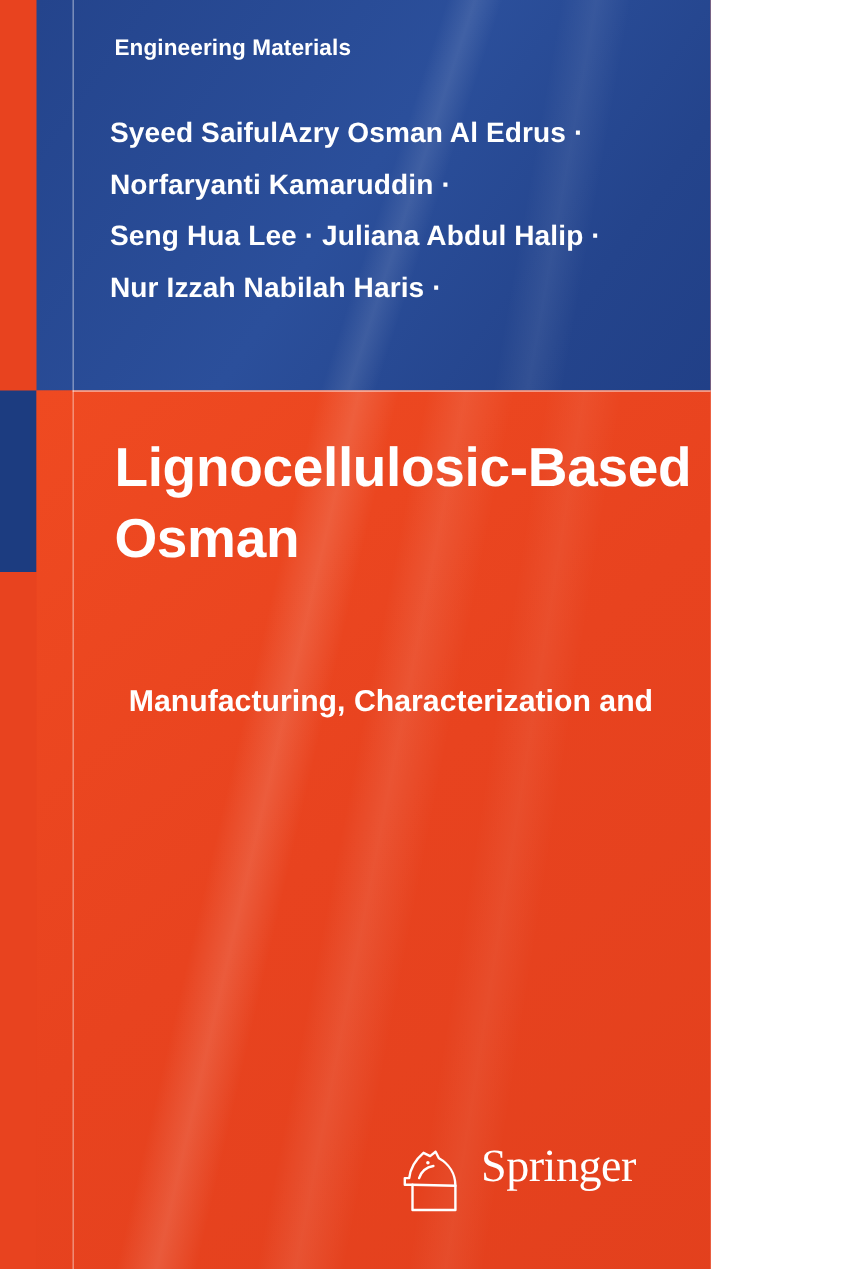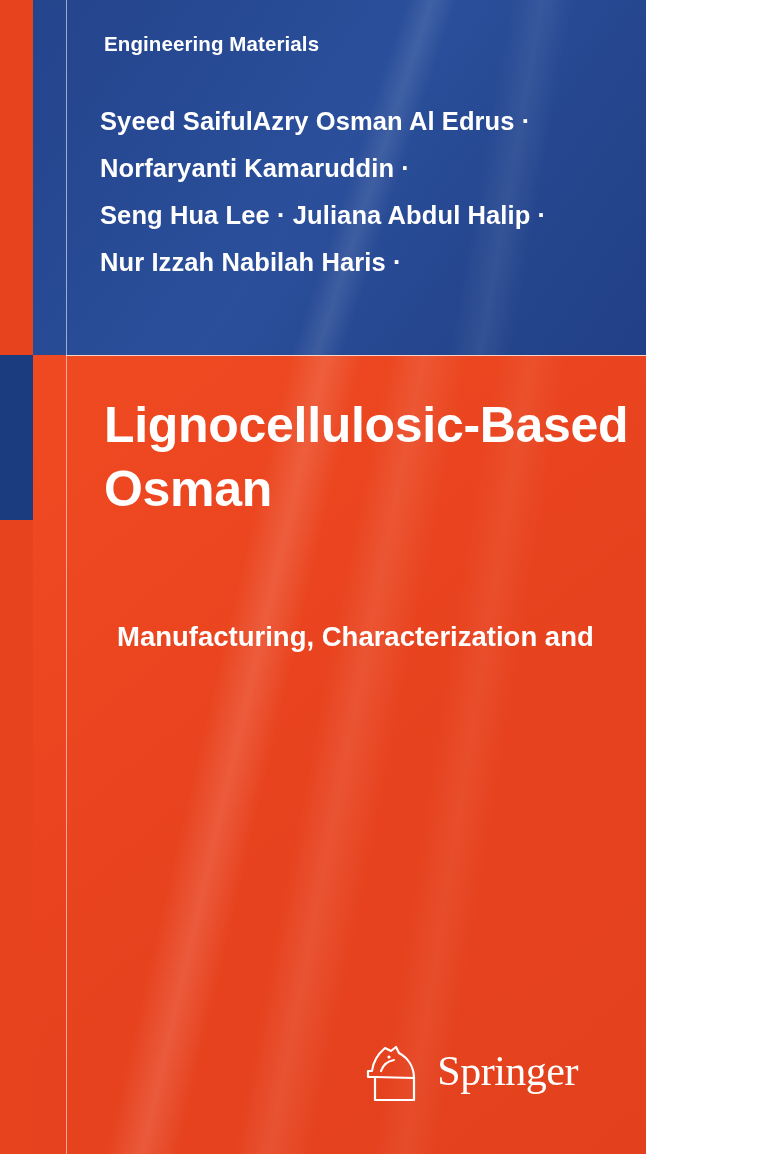--- a/index.html
+++ b/index.html
@@ -123,21 +123,21 @@
     font-weight: bold;
     line-height: 41px;
     letter-spacing: 0px;
     margin-left: 13px;
   }
   .logo {
     position: absolute;
     right: 68px; bottom: 50px;
     z-index: 9;
     display: flex;
-    align-items: center;
+    align-items: flex-start;
     gap: 14px;
   }
   .logo-mark { width: 58px; height: 66px; }
   .logo-text {
     color: #ffffff;
     font-size: 42px;
     font-weight: normal;
     letter-spacing: -0.5px;
     line-height: 46px;
     font-family: "Liberation Serif", serif;

